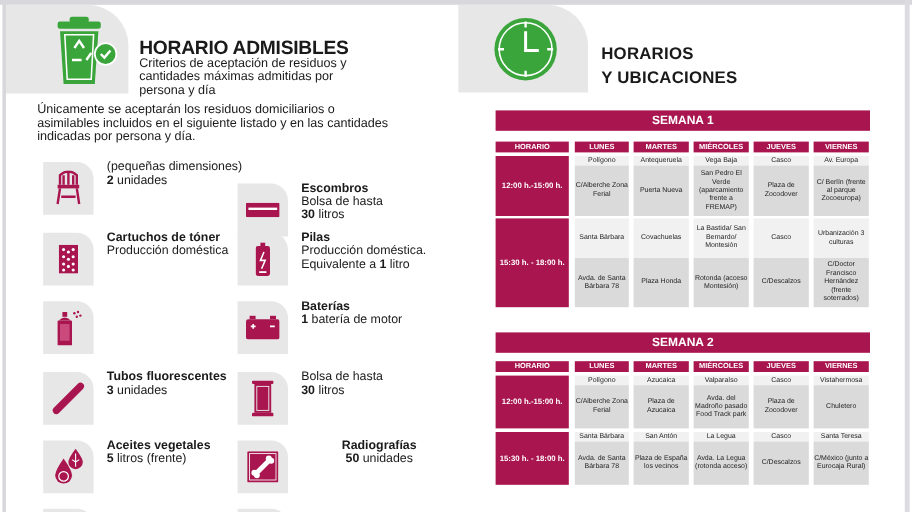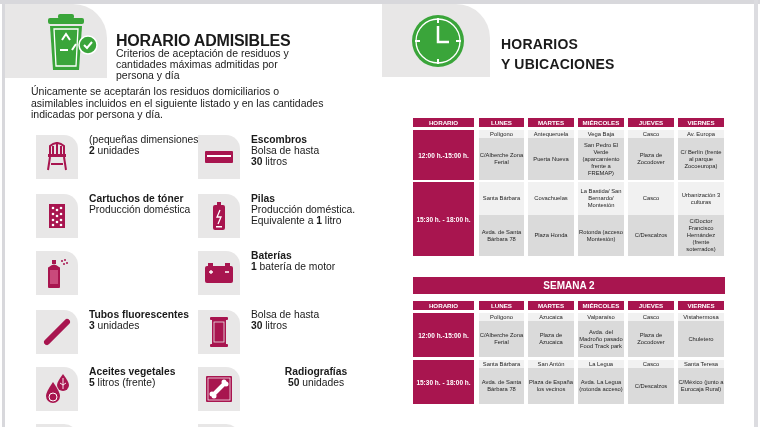--- a/index.html
+++ b/index.html
@@ -64,21 +64,21 @@
           <rect x="2" y="12" width="18" height="3" fill="#a8154f"></rect>
           <path d="M4 15 L2 28 M18 15 L20 28 M5 22 H17" stroke="#a8154f" stroke-width="2"></path>
         </svg>
     </div>
     <div class="txt">
       <span>(pequeñas dimensiones)</span><br>
       <span class="qty"><b>2</b><span> unidades</span></span>
     </div>
   </div>
 
-  <div class="item" style="left:198px; top:135px;">
+  <div class="item" style="left:198px; top:153px;">
     <div class="icon-box">
       <svg width="28" height="12" viewBox="0 0 28 12">
           <rect x="0" y="0" width="28" height="12" rx="1" fill="#a8154f"></rect>
           <rect x="2" y="4" width="24" height="2" fill="#fff"></rect>
         </svg>
     </div>
     <div class="txt">
       <span class="name">Escombros</span>
       <span>Bolsa de hasta</span><br>
       <span class="qty"><b>30</b><span> litros</span></span>
@@ -233,20 +233,21 @@
     <circle cx="27" cy="27" r="22" fill="none" stroke="#ffffff" stroke-width="1.3"></circle>
     <path d="M27 4 V9 M27 45 V50 M4 27 H9 M45 27 H50" stroke="#ffffff" stroke-width="2"></path>
     <path d="M27 12 V28 H38" stroke="#ffffff" stroke-width="2.5" fill="none"></path>
   </svg>
   <div class="title-right">
     <div>HORARIOS</div>
     <div>Y UBICACIONES</div>
   </div>
 
   <div class="week" style="top:92px; height:170px;">
+    <div class="week-title">SEMANA 1</div>
     <div class="hdr-row">
       <div class="hdr" style="left:0;width:61px;">HORARIO</div>
       <div class="hdr" style="left:66px;width:45px;">LUNES</div>
       <div class="hdr" style="left:115px;width:46px;">MARTES</div>
       <div class="hdr" style="left:165px;width:46px;">MIÉRCOLES</div>
       <div class="hdr" style="left:215px;width:46px;">JUEVES</div>
       <div class="hdr" style="left:265px;width:46px;">VIERNES</div>
     </div>
 
     <div class="time-cell" style="top:38px;height:50px;">12:00 h.-15:00 h.</div>

